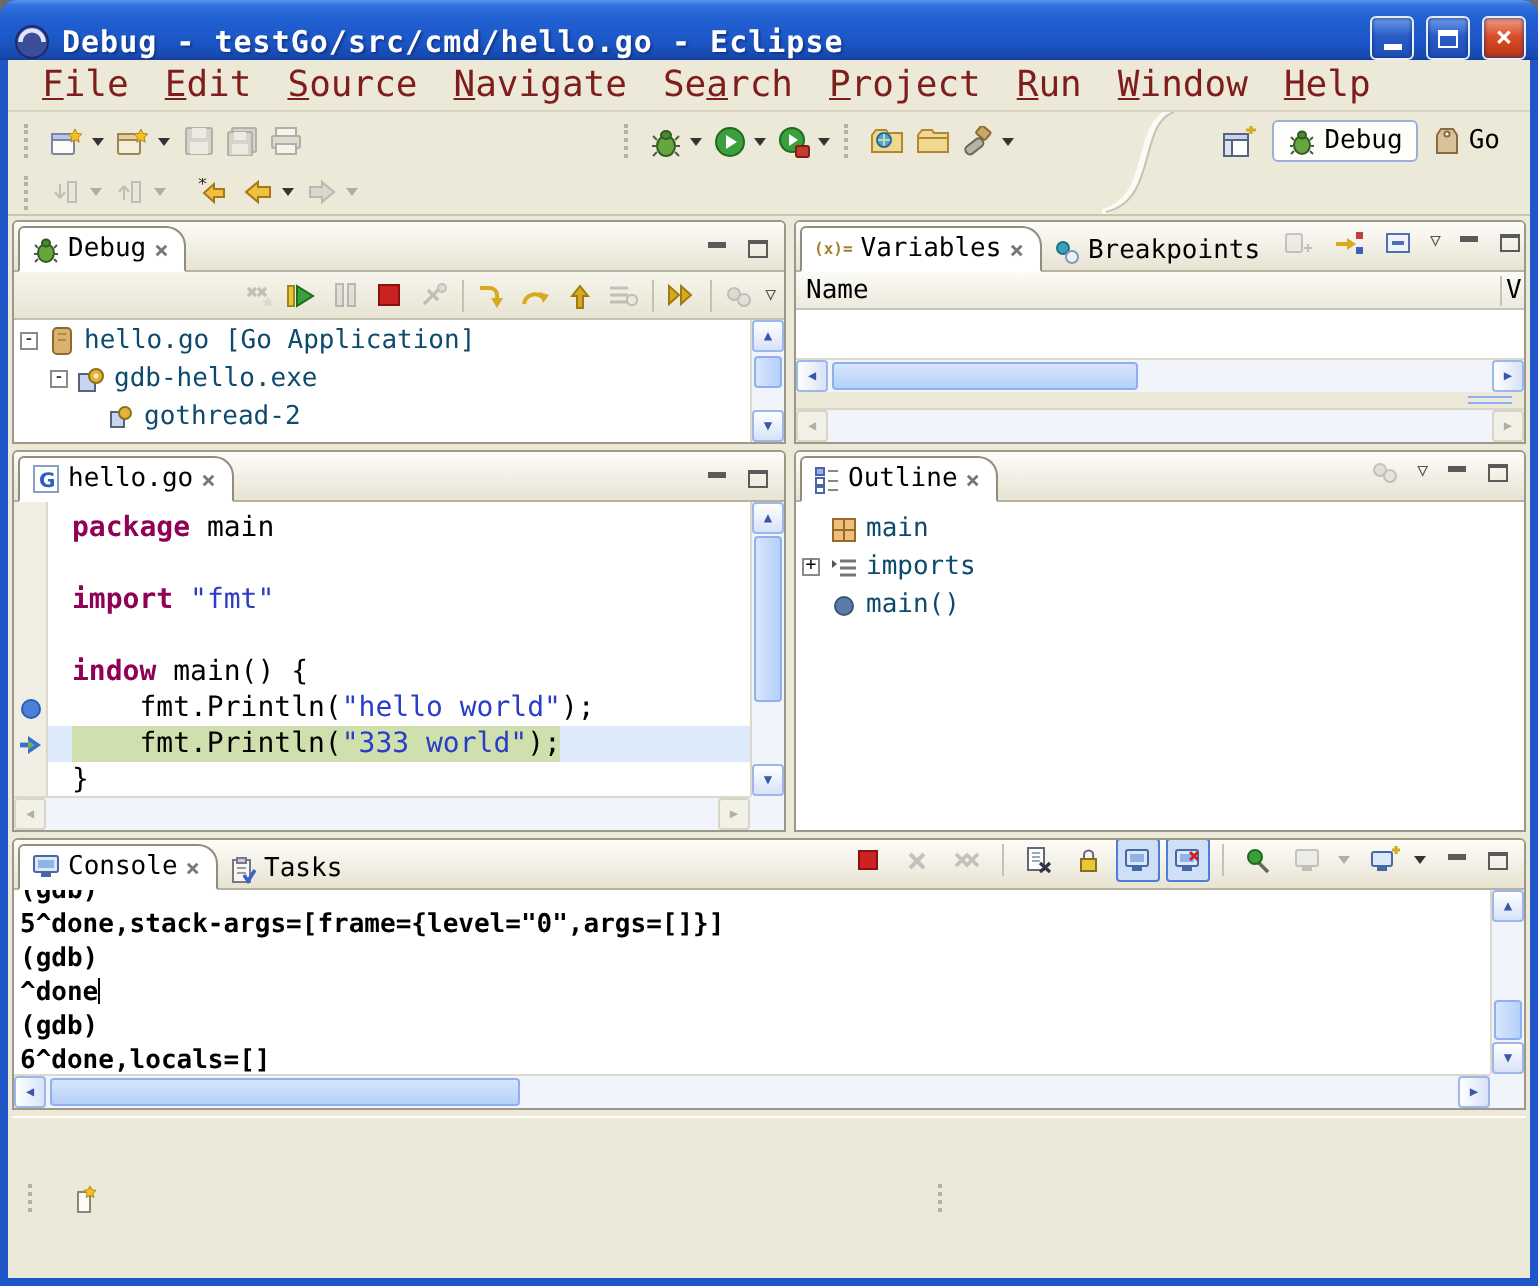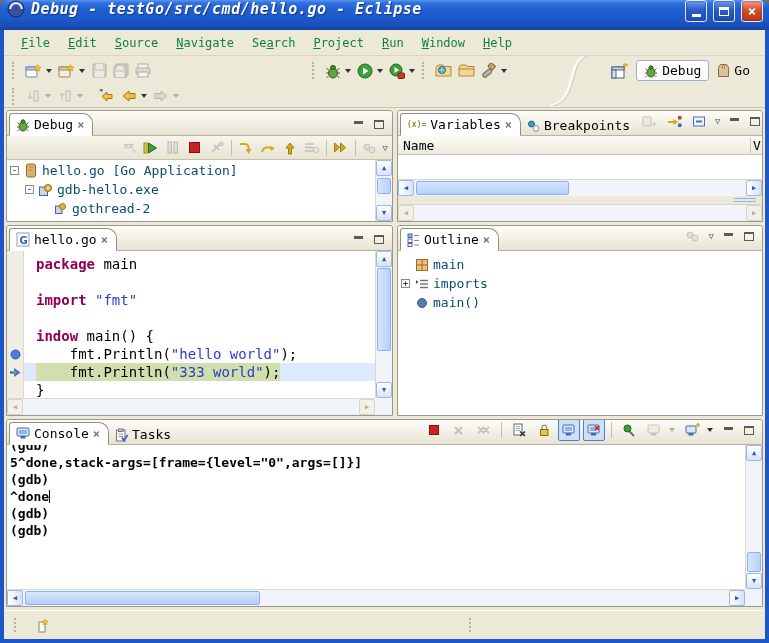--- a/index.html
+++ b/index.html
@@ -1,34 +1,34 @@
 <!DOCTYPE html>
 <html><head>
 <meta charset="utf-8">
 <style>
   html,body{margin:0;padding:0;background:#6a6a6a;font-family:"DejaVu Sans Mono","Liberation Mono",monospace;}
   *{box-sizing:border-box;}
   u{text-decoration:underline;}
   .window{width:769px;height:643px;background:#1e56c8;border-radius:8px 8px 0 0;display:flex;flex-direction:column;overflow:hidden;}
   
-  .titlebar{height:30px;flex:none;display:flex;align-items:flex-start;padding:0 6px 0 7px;gap:6px;
+  .titlebar{height:30px;flex:none;display:flex;align-items:flex-end;padding:0 6px 0 7px;gap:6px;
     background:linear-gradient(180deg,#5a95f0 0%,#3272e0 9%,#2160d2 30%,#1c56c6 70%,#1747ac 96%,#123d96 100%);
-    border-radius:8px 8px 0 0;font-style:italic;}
+    border-radius:8px 8px 0 0;}
   .title-text{color:#fff;font-weight:bold;font-size:15px;letter-spacing:.5px;text-shadow:1px 1px 1px #123a8c;flex:1;white-space:nowrap;overflow:hidden;}
   .tbtn{width:22px;height:22px;border-radius:3px;border:1px solid #e6eefc;display:flex;align-items:center;justify-content:center;flex:none;
     background:linear-gradient(180deg,#6f9cea,#2a5cc8 45%,#1e4cb4);box-shadow:inset 0 0 2px #0e2f7e;cursor:pointer;}
   .tbtn.close{background:linear-gradient(180deg,#f0a088,#da4e2a 45%,#b83414);}
   .glyph-min{width:9px;height:3px;background:#fff;margin-top:9px;}
   .glyph-max{width:10px;height:9px;border:1px solid #fff;border-top:3px solid #fff;}
   .tbtn.close span{color:#fff;font-weight:bold;font-size:14px;line-height:14px;}
   .eclipse-logo{width:18px;height:18px;flex:none;}
   
   .inner{margin:0 4px 4px;background:#ece9d8;flex:1;display:flex;flex-direction:column;min-height:0;}
   .menubar{height:26px;flex:none;display:flex;align-items:center;gap:0;padding-left:8px;border-bottom:1px solid #d8d4c0;}
-  .menu-item{padding:3px 9px;font-size:12px;color:#15803d;cursor:default;}
+  .menu-item{padding:3px 9px;font-size:18px;color:#7f1d1d;cursor:default;}
   
   .toolbar-wrap{flex:none;position:relative;border-bottom:1px solid #c9c5b2;background:#ece9d8;}
   .tbrow{display:flex;align-items:center;height:29px;padding:0 4px;}
   .tbrow2{height:22px;}
   .grip{width:6px;height:17px;flex:none;margin:0 4px;border-left:2px dotted #b6b2a0;}
   .tb{height:22px;min-width:22px;padding:0 2px;display:flex;align-items:center;justify-content:center;flex:none;border:1px solid transparent;border-radius:2px;cursor:pointer;}
   .dis svg{filter:grayscale(1) opacity(.45);}
   .dd{width:0;height:0;border-left:3px solid transparent;border-right:3px solid transparent;border-top:4px solid #333;margin:0 3px 0 1px;flex:none;cursor:pointer;}
   .dd.dis2{border-top-color:#b2ae9c;}
   .persp{margin-left:auto;display:flex;align-items:center;gap:5px;padding-right:8px;}
@@ -638,21 +638,21 @@
                   </span>
                   <span class="tree-label">main()</span>
                 </div>
               </div>
           </div>
         </div>
       </div>
 
       <div class="sash-h"></div>
 
-      <div class="panel" style="height:188px;flex:none">
+      <div class="panel" style="height:136px;flex:none">
         <div class="tabstrip">
           <span class="vtab sel">
             <svg width="14" height="13">
                 <rect x="1" y="1" width="12" height="8" rx="1" fill="#dce8f8" stroke="#4668a8"></rect>
                 <rect x="3" y="3" width="8" height="4" fill="#8fb4e8"></rect>
                 <rect x="4.5" y="9" width="5" height="2.5" fill="#4668a8"></rect>
               </svg>
             <span>Console</span>
             <span class="tab-close">×</span>
           </span>
@@ -740,20 +740,21 @@
               </span>
           </span>
         </div>
         <div class="console-body">
           <div class="console-lines" id="console-lines">
               <div class="console-line clipped"><span>(gdb)</span></div>
               <div class="console-line"><span>5^done,stack-args=[frame={level="0",args=[]}]</span></div>
               <div class="console-line"><span>(gdb)</span></div>
               <div class="console-line"><span>^done</span><span class="caret"></span></div>
               <div class="console-line"><span>(gdb)</span></div>
+              <div class="console-line"><span>6^done,locals=[]</span></div>
               <div class="console-line"><span>(gdb)</span></div>
             </div>
           <div class="sb-v">
             <span class="sb-btn">▲</span>
             <span class="sb-track">
                 <span class="sb-thumb" style="bottom:1px;height:20px"></span>
               </span>
             <span class="sb-btn">▼</span>
           </div>
         </div>

